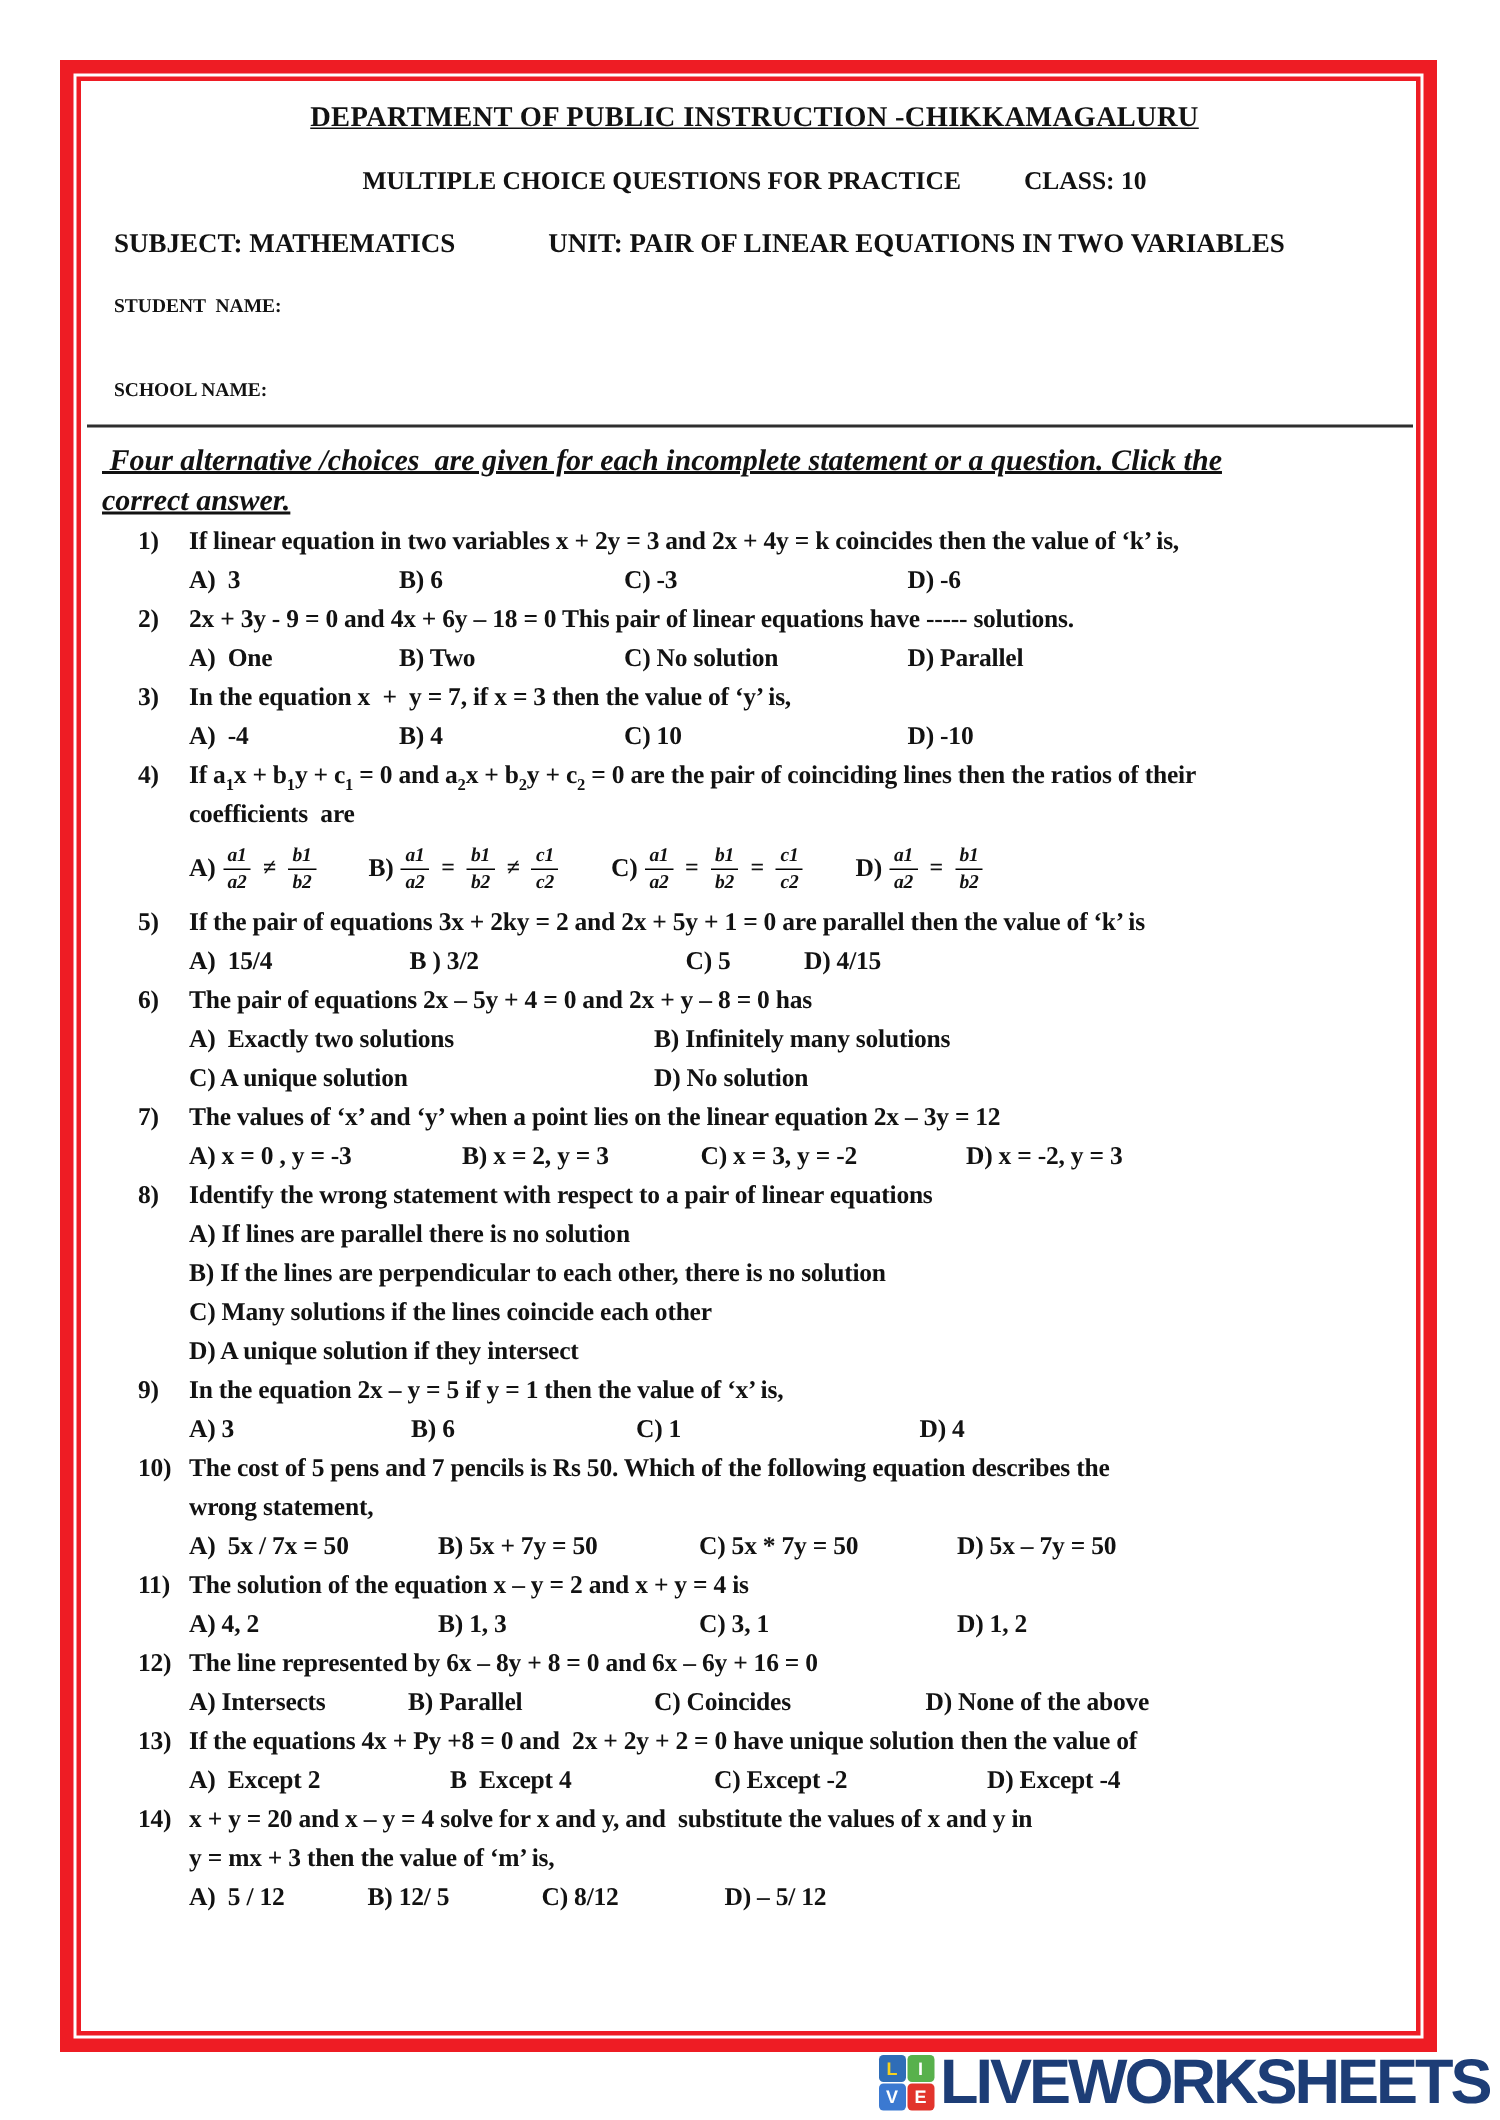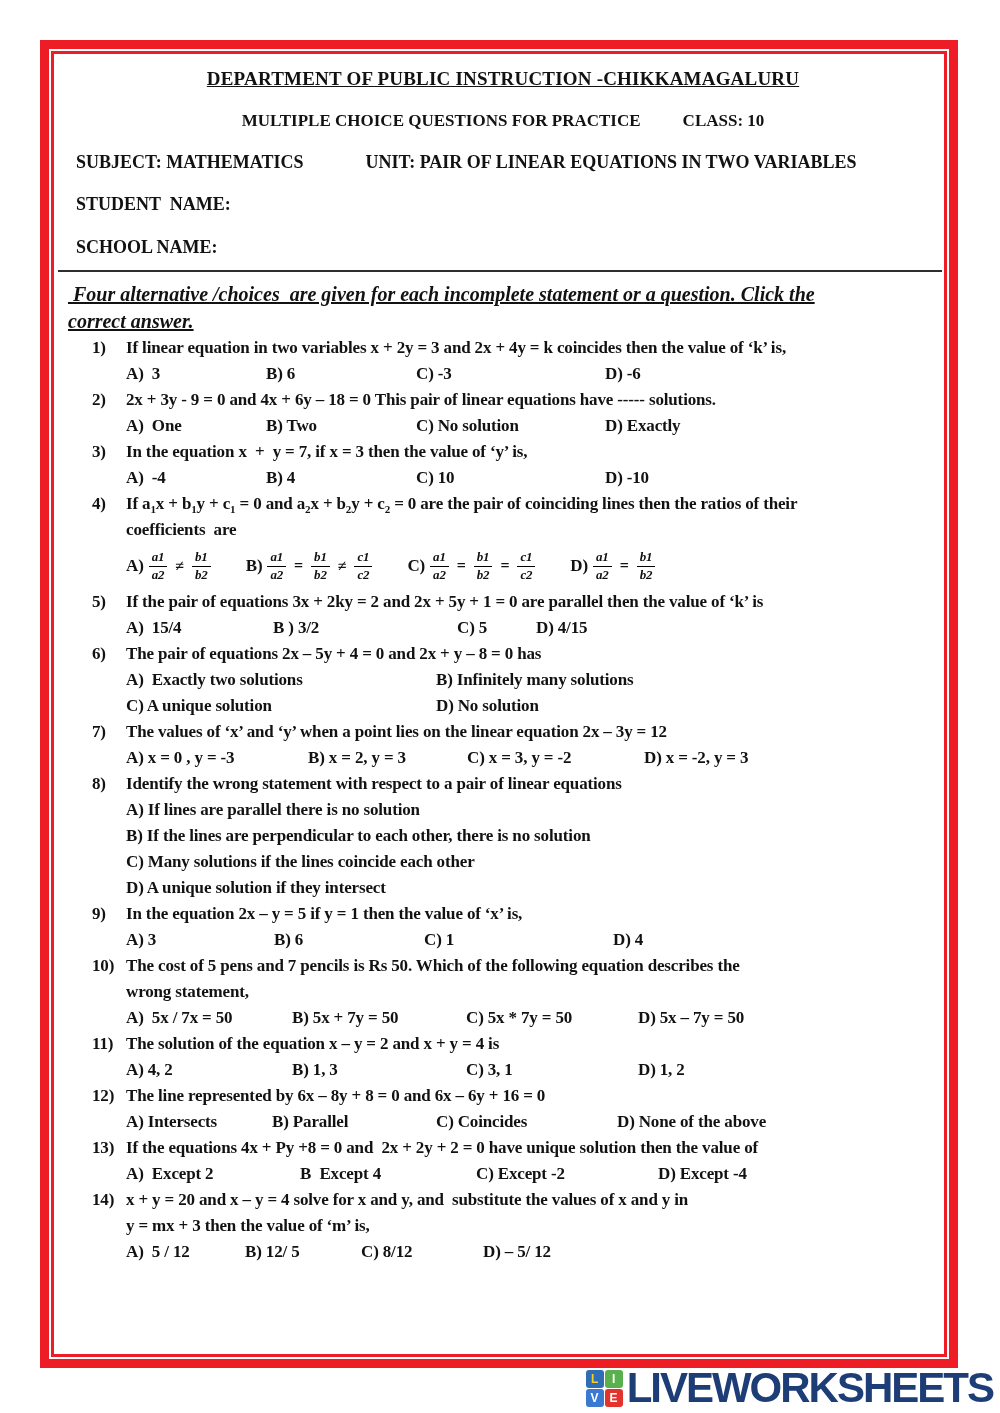--- a/index.html
+++ b/index.html
@@ -8,22 +8,22 @@
   .frame-outer{position:absolute;left:40px;top:40px;width:918px;height:1328px;
         border:9px solid #ee1c24;box-sizing:border-box;}
   .frame-inner{position:absolute;left:2px;top:2px;right:2px;bottom:2px;
         border:3px solid #ee1c24;box-sizing:border-box;padding:8px 6px 4px 14px;overflow:hidden;}
 
   
   .doc-title{margin-top:4px;text-align:center;font-size:19px;text-decoration:underline;
         letter-spacing:.2px;line-height:26px;}
   .doc-subtitle{margin-top:16px;display:flex;justify-content:center;gap:42px;font-size:17px;line-height:26px;}
   .subject-row{margin-top:15px;display:flex;gap:62px;font-size:18px;line-height:26px;padding-left:8px;}
-  .name-line{margin-top:16px;font-size:18px;line-height:26px;padding-left:8px;white-space:pre;}
-  .name-line.school{margin-top:17px;}
+  .name-line{margin-top:16px;font-size:13px;line-height:26px;padding-left:8px;white-space:pre;}
+  .name-line.school{margin-top:30px;}
   .divider{margin-top:10px;margin-left:-10px;width:calc(100% + 14px);height:2px;background:#2e2e2e;}
 
   
   .instruction{margin-top:9px;font-style:italic;font-size:20px;line-height:27px;}
   .instr-line{text-decoration:underline;white-space:pre;}
 
   
   #questions{padding-left:24px;font-size:17px;letter-spacing:-0.15px;}
   .question{margin:0;}
   .qline{line-height:26px;white-space:pre;}
@@ -80,21 +80,21 @@
         <div class="instr-line">correct answer.</div>
       </div>
 
       <div id="questions">
           <div class="question">
             <div class="qline"><span class="qnum">1)</span><span class="qtext">If linear equation in two variables x + 2y = 3 and 2x + 4y = k coincides then the value of ‘k’ is,</span></div>
             <div class="qline optrow"><span class="opt" style="width: 126px;">A)  3</span><span class="opt" style="width: 136px;">B) 6</span><span class="opt" style="width: 175px;">C) -3</span><span class="opt">D) -6</span></div>
           </div>
           <div class="question">
             <div class="qline"><span class="qnum">2)</span><span class="qtext">2x + 3y - 9 = 0 and 4x + 6y – 18 = 0 This pair of linear equations have ----- solutions.</span></div>
-            <div class="qline optrow"><span class="opt" style="width: 126px;">A)  One</span><span class="opt" style="width: 136px;">B) Two</span><span class="opt" style="width: 175px;">C) No solution</span><span class="opt">D) Exactly</span></div>
+            <div class="qline optrow"><span class="opt" style="width: 126px;">A)  One</span><span class="opt" style="width: 136px;">B) Two</span><span class="opt" style="width: 175px;">C) No solution</span><span class="opt">D) Parallel</span></div>
           </div>
           <div class="question">
             <div class="qline"><span class="qnum">3)</span><span class="qtext">In the equation x  +  y = 7, if x = 3 then the value of ‘y’ is,</span></div>
             <div class="qline optrow"><span class="opt" style="width: 126px;">A)  -4</span><span class="opt" style="width: 136px;">B) 4</span><span class="opt" style="width: 175px;">C) 10</span><span class="opt">D) -10</span></div>
           </div>
           <div class="question">
             <div class="qline"><span class="qnum">4)</span><span class="qtext">If a<sub>1</sub>x + b<sub>1</sub>y + c<sub>1</sub> = 0 and a<sub>2</sub>x + b<sub>2</sub>y + c<sub>2</sub> = 0 are the pair of coinciding lines then the ratios of their</span></div>
             <div class="qline cont"><span class="qtext">coefficients  are</span></div>
             <div class="qline fracrow"><span class="frac-lab">A)</span><span class="frac"><span class="num">a1</span><span class="den">a2</span></span><span class="frac-op">≠</span><span class="frac"><span class="num">b1</span><span class="den">b2</span></span><span class="frac-lab">B)</span><span class="frac"><span class="num">a1</span><span class="den">a2</span></span><span class="frac-op">=</span><span class="frac"><span class="num">b1</span><span class="den">b2</span></span><span class="frac-op">≠</span><span class="frac"><span class="num">c1</span><span class="den">c2</span></span><span class="frac-lab">C)</span><span class="frac"><span class="num">a1</span><span class="den">a2</span></span><span class="frac-op">=</span><span class="frac"><span class="num">b1</span><span class="den">b2</span></span><span class="frac-op">=</span><span class="frac"><span class="num">c1</span><span class="den">c2</span></span><span class="frac-lab">D)</span><span class="frac"><span class="num">a1</span><span class="den">a2</span></span><span class="frac-op">=</span><span class="frac"><span class="num">b1</span><span class="den">b2</span></span></div>
           </div>

